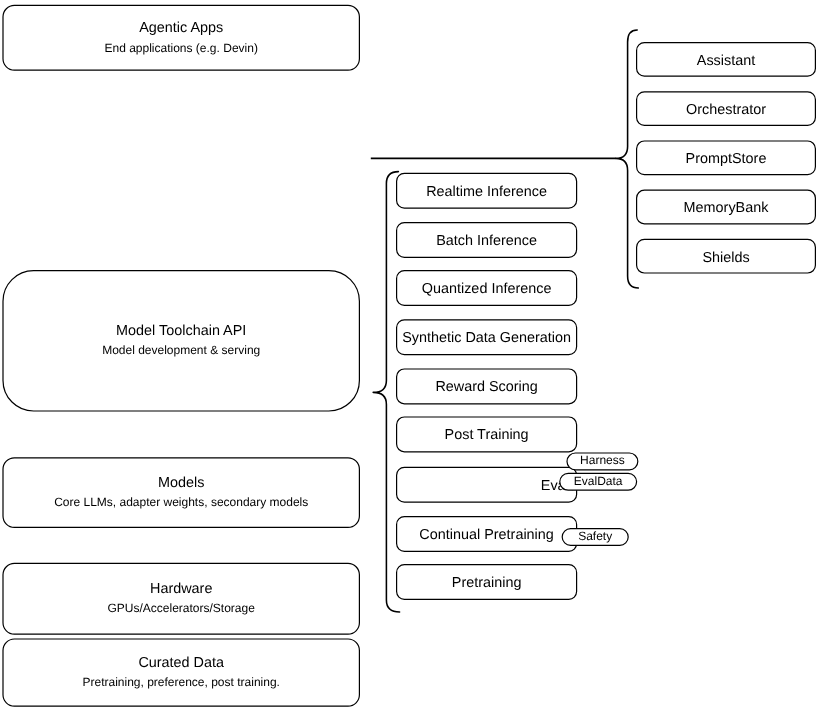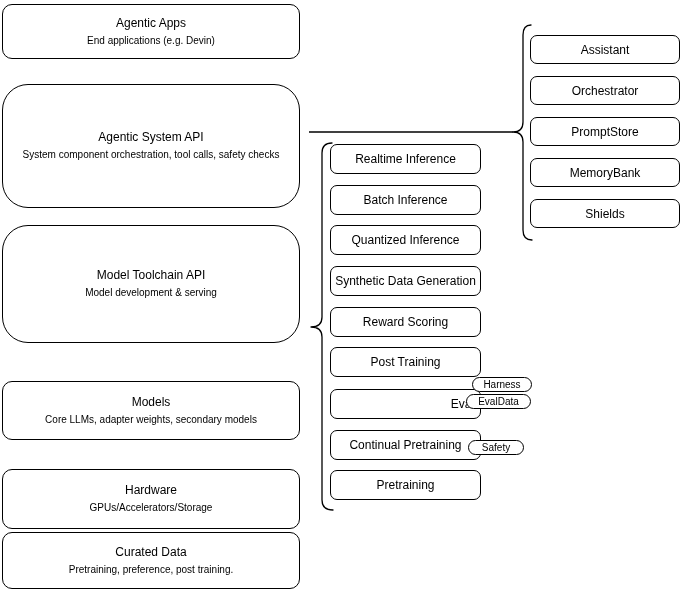--- a/index.html
+++ b/index.html
@@ -97,24 +97,20 @@
     <path d="M 332 143 Q 322 143 322 153 L 322 317 Q 322 327 311 327 Q 322 327 322 337 L 322 500 Q 322 510 333 510" stroke="#000" stroke-width="1.3" fill="none" stroke-linejoin="round" stroke-linecap="round"></path>
 
     <path d="M 531 25 Q 523 25 523 35 L 523 122 Q 523 132 513 132 Q 523 132 523 142 L 523 230 Q 523 240 532 240" stroke="#000" stroke-width="1.3" fill="none" stroke-linejoin="round" stroke-linecap="round"></path>
   </svg>
 
   <div class="lbox r10" style="top:4px;height:55px;">
     <div class="t">Agentic Apps</div>
     <div class="s">End applications (e.g. Devin)</div>
   </div>
 
-  <div class="lbox r26" style="top:84px;height:124px;">
-    <div class="t">Agentic System API</div>
-    <div class="s">System component orchestration, tool calls, safety checks</div>
-  </div>
 
   <div class="lbox r26" style="top:225px;height:118px;">
     <div class="t">Model Toolchain API</div>
     <div class="s">Model development &amp; serving</div>
   </div>
 
   <div class="lbox r10" style="top:381px;height:59px;">
     <div class="t">Models</div>
     <div class="s">Core LLMs, adapter weights, secondary models</div>
   </div>

